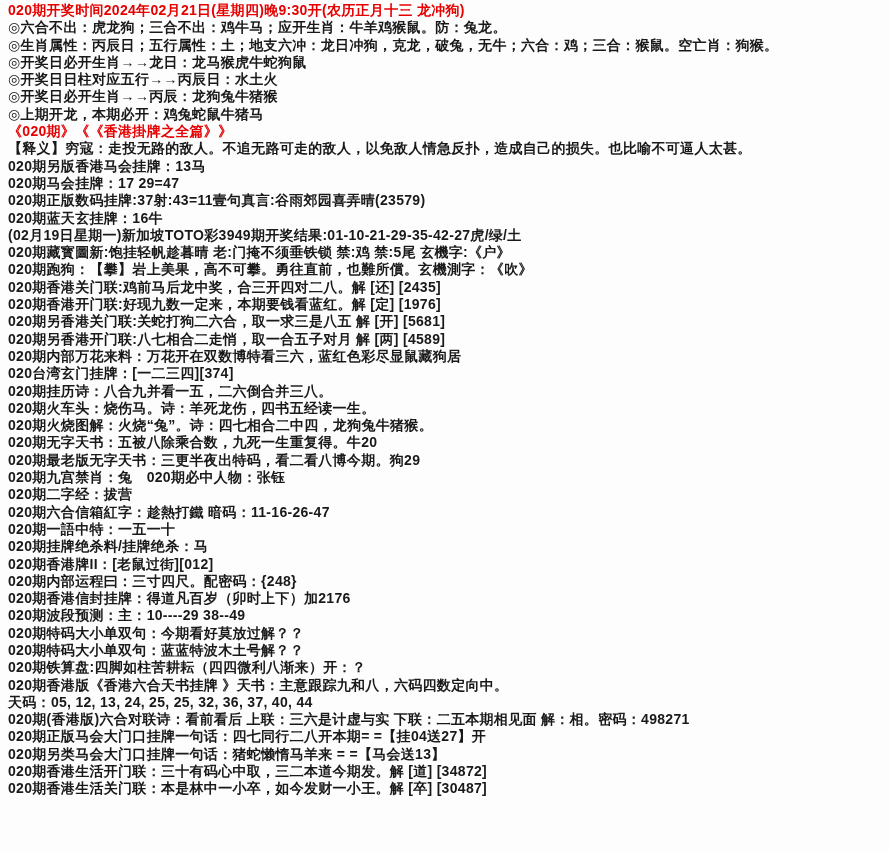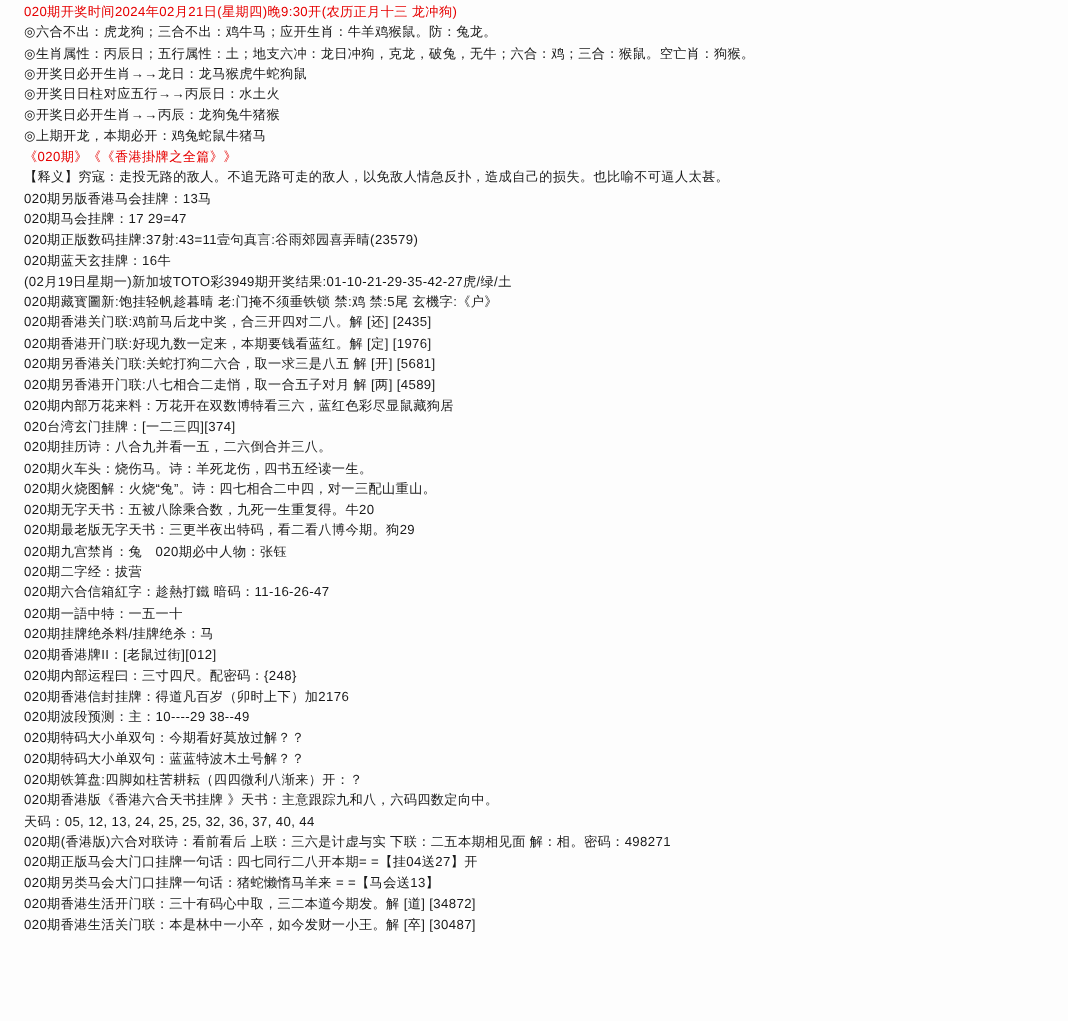--- a/index.html
+++ b/index.html
@@ -11,27 +11,26 @@
   body{
     width:890px;height:851px;
     background:var(--bg);
     overflow:hidden;
     font-family:"Liberation Sans","DejaVu Sans",sans-serif;
   }
   .page{
     padding:2px 6px 0 8px;
   }
   .line{
-    font-size:11px;
+    font-size:14px;
     line-height:17.3px;
-    font-weight:400;
+    font-weight:700;
     color:var(--text);
     white-space:pre-wrap;
     letter-spacing:0.3px;
-    margin-left:12px;
   }
   .line.red{color:var(--red);}
 </style>
 </head>
 <body>
 
 <div class="page">
   <div class="line red">020期开奖时间2024年02月21日(星期四)晚9:30开(农历正月十三 龙冲狗)</div>
   <div class="line">◎六合不出：虎龙狗；三合不出：鸡牛马；应开生肖：牛羊鸡猴鼠。防：兔龙。</div>
   <div class="line">◎生肖属性：丙辰日；五行属性：土；地支六冲：龙日冲狗，克龙，破兔，无牛；六合：鸡；三合：猴鼠。空亡肖：狗猴。</div>
@@ -40,29 +39,30 @@
   <div class="line">◎开奖日必开生肖→→丙辰：龙狗兔牛猪猴</div>
   <div class="line">◎上期开龙，本期必开：鸡兔蛇鼠牛猪马</div>
   <div class="line red">《020期》《《香港掛牌之全篇》》</div>
   <div class="line">【释义】穷寇：走投无路的敌人。不追无路可走的敌人，以免敌人情急反扑，造成自己的损失。也比喻不可逼人太甚。</div>
   <div class="line">020期另版香港马会挂牌：13马</div>
   <div class="line">020期马会挂牌：17 29=47</div>
   <div class="line">020期正版数码挂牌:37射:43=11壹句真言:谷雨郊园喜弄晴(23579)</div>
   <div class="line">020期蓝天玄挂牌：16牛</div>
   <div class="line">(02月19日星期一)新加坡TOTO彩3949期开奖结果:01-10-21-29-35-42-27虎/绿/土</div>
   <div class="line">020期藏寳圖新:饱挂轻帆趁暮晴 老:门掩不须垂铁锁 禁:鸡 禁:5尾 玄機字:《户》</div>
+  <div class="line">020期跑狗：【攀】岩上美果，高不可攀。勇往直前，也難所償。玄機測字：《吹》</div>
   <div class="line">020期香港关门联:鸡前马后龙中奖，合三开四对二八。解 [还] [2435]</div>
   <div class="line">020期香港开门联:好现九数一定来，本期要钱看蓝红。解 [定] [1976]</div>
   <div class="line">020期另香港关门联:关蛇打狗二六合，取一求三是八五 解 [开] [5681]</div>
   <div class="line">020期另香港开门联:八七相合二走悄，取一合五子对月 解 [两] [4589]</div>
   <div class="line">020期内部万花来料：万花开在双数博特看三六，蓝红色彩尽显鼠藏狗居</div>
   <div class="line">020台湾玄门挂牌：[一二三四][374]</div>
   <div class="line">020期挂历诗：八合九并看一五，二六倒合并三八。</div>
   <div class="line">020期火车头：烧伤马。诗：羊死龙伤，四书五经读一生。</div>
-  <div class="line">020期火烧图解：火烧“兔”。诗：四七相合二中四，对一三配山重山。</div>
+  <div class="line">020期火烧图解：火烧“兔”。诗：四七相合二中四，龙狗兔牛猪猴。</div>
   <div class="line">020期无字天书：五被八除乘合数，九死一生重复得。牛20</div>
   <div class="line">020期最老版无字天书：三更半夜出特码，看二看八博今期。狗29</div>
   <div class="line">020期九宫禁肖：兔　020期必中人物：张钰</div>
   <div class="line">020期二字经：拔营</div>
   <div class="line">020期六合信箱紅字：趁熱打鐵 暗码：11-16-26-47</div>
   <div class="line">020期一語中特：一五一十</div>
   <div class="line">020期挂牌绝杀料/挂牌绝杀：马</div>
   <div class="line">020期香港牌II：[老鼠过街][012]</div>
   <div class="line">020期内部运程曰：三寸四尺。配密码：{248}</div>
   <div class="line">020期香港信封挂牌：得道凡百岁（卯时上下）加2176</div>

